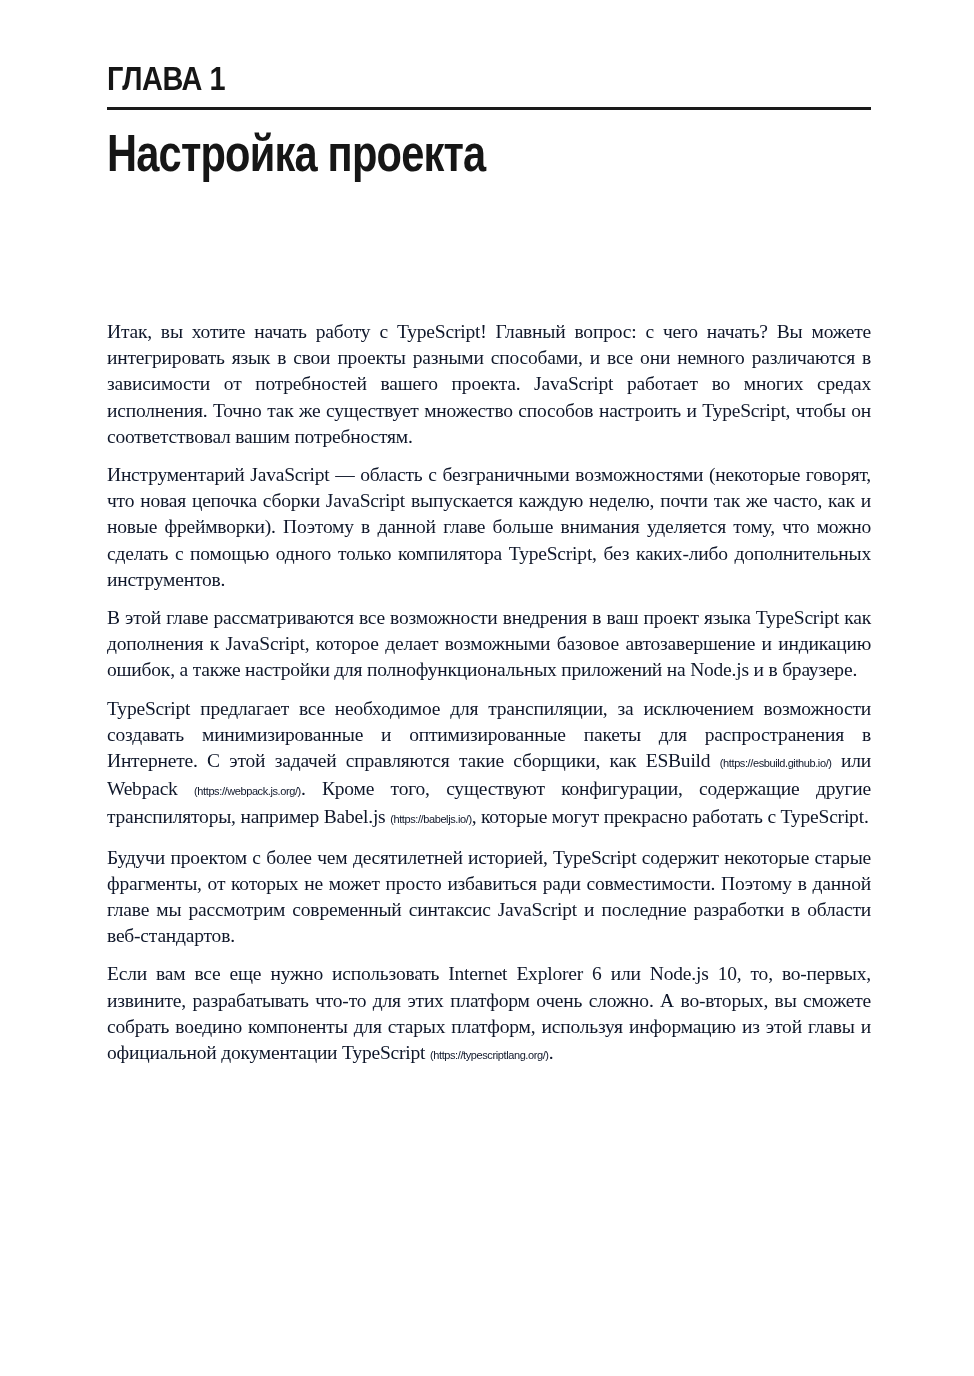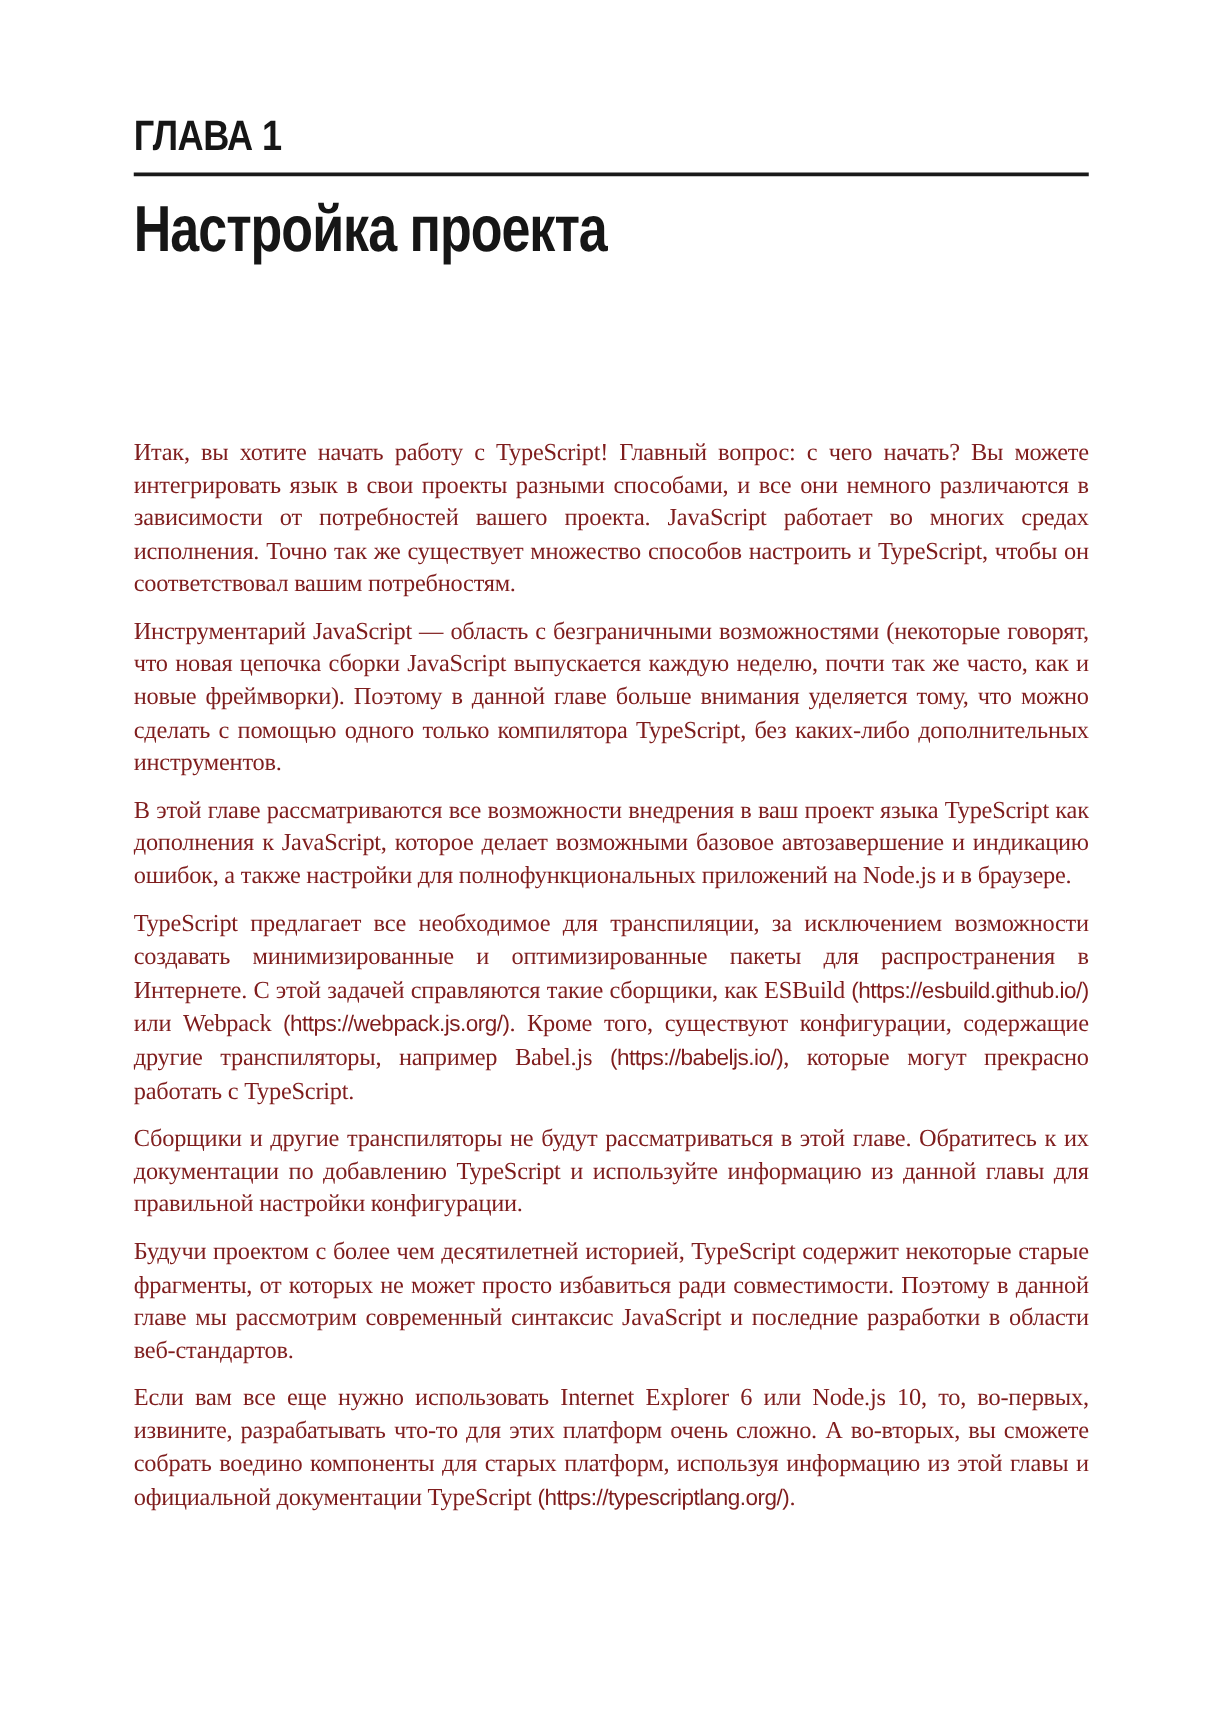--- a/index.html
+++ b/index.html
@@ -6,21 +6,21 @@
     margin: 0;
     padding: 0;
     background: #ffffff;
   }
   .page {
     position: relative;
     width: 974px;
     height: 1376px;
     box-sizing: border-box;
     background: #ffffff;
-    padding: 92px 103px 0 107px;
+    padding: 61px 103px 0 107px;
     color: #1b1b1b;
     font-family: "Liberation Serif", "DejaVu Serif", serif;
     overflow: hidden;
     border-radius: 29px;
   }
   .chapter-label {
     font-family: "Liberation Sans", "DejaVu Sans", sans-serif;
     font-weight: bold;
     font-size: 34px;
     line-height: 1;
@@ -48,25 +48,25 @@
   }
   .chapter-body {
     margin-top: 140px;
   }
   .chapter-body p {
     margin: 0 0 12px 0;
     font-size: 19.5px;
     line-height: 26.2px;
     letter-spacing: -0.2px;
     text-align: justify;
-    color: #7f1d1d;
+    color: #0f172a;
   }
   .url {
     font-family: "Liberation Sans", "DejaVu Sans", sans-serif;
-    font-size: 18px;
+    font-size: 11px;
     letter-spacing: -0.4px;
   }
 </style>
 </head>
 <body>
 
 <div class="page">
 
   <header>
     <div class="chapter-label">ГЛАВА 1</div>
@@ -85,23 +85,20 @@
     </p>
 
     <p>
       <span>В этой главе рассматриваются все возможности внедрения в ваш проект языка TypeScript как дополнения к JavaScript, которое делает возможными базовое автозавершение и индикацию ошибок, а также настройки для полнофункциональных приложений на Node.js и в браузере.</span>
     </p>
 
     <p>
       <span>TypeScript предлагает все необходимое для транспиляции, за исключением возможности создавать минимизированные и оптимизированные пакеты для распространения в Интернете. С этой задачей справляются такие сборщики, как ESBuild </span><span class="url">(https://esbuild.github.io/)</span><span> или Webpack </span><span class="url">(https://webpack.js.org/)</span><span>. Кроме того, существуют конфигурации, содержащие другие транспиляторы, например Babel.js </span><span class="url">(https://babeljs.io/)</span><span>, которые могут прекрасно работать с TypeScript.</span>
     </p>
 
-    <p>
-      <span>Сборщики и другие транспиляторы не будут рассматриваться в этой главе. Обратитесь к их документации по добавлению TypeScript и используйте информацию из данной главы для правильной настройки конфигурации.</span>
-    </p>
 
     <p>
       <span>Будучи проектом с более чем десятилетней историей, TypeScript содержит некоторые старые фрагменты, от которых не может просто избавиться ради совместимости. Поэтому в данной главе мы рассмотрим современный синтаксис JavaScript и последние разработки в области веб-стандартов.</span>
     </p>
 
     <p>
       <span>Если вам все еще нужно использовать Internet Explorer 6 или Node.js 10, то, во-первых, извините, разрабатывать что-то для этих платформ очень сложно. А во-вторых, вы сможете собрать воедино компоненты для старых платформ, используя информацию из этой главы и официальной документации TypeScript </span><span class="url">(https://typescriptlang.org/)</span><span>.</span>
     </p>
 
   </main>

